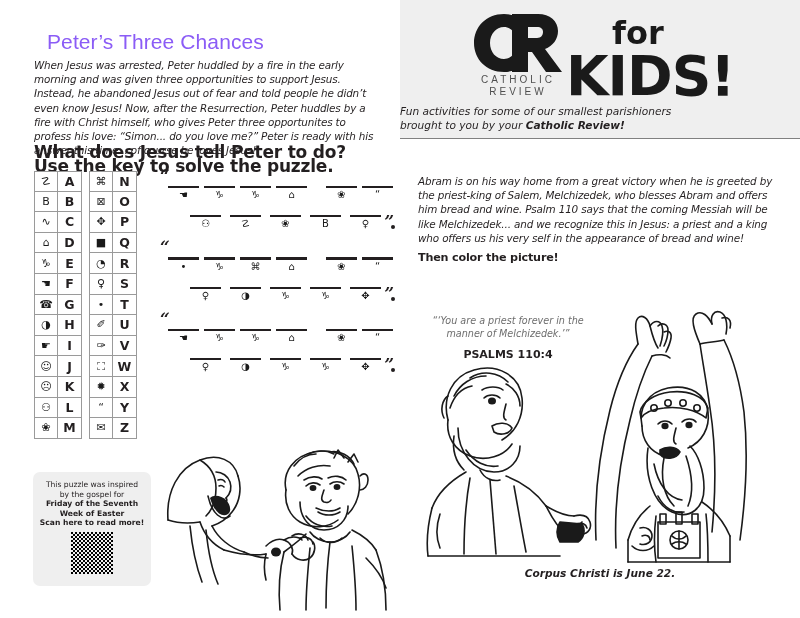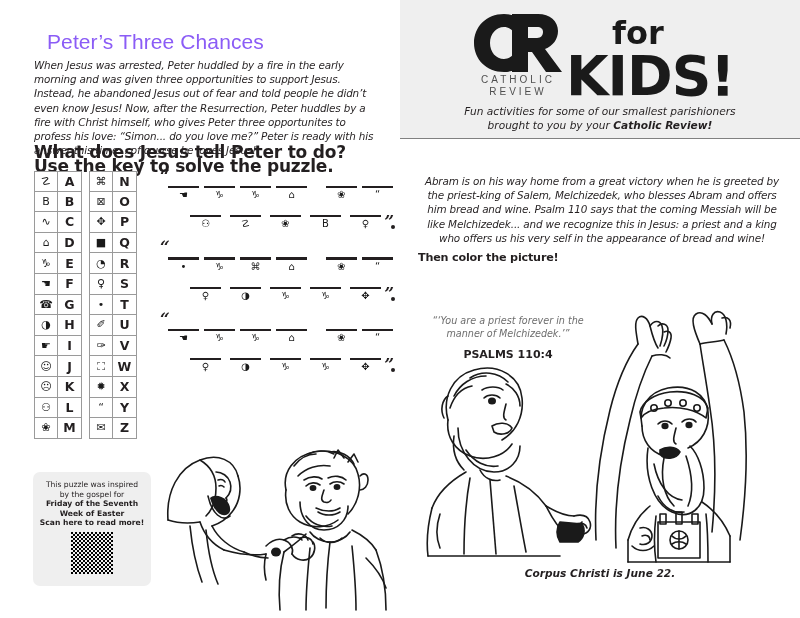--- a/index.html
+++ b/index.html
@@ -131,34 +131,34 @@
     margin-left: 44px;
   }
   .kids-word {
     position: absolute; left: 166px; top: 38px;
     font-size: 55px; font-weight: bold; color: #1a1a1a;
     letter-spacing: -1px;
     font-family: "DejaVu Sans", sans-serif;
   }
   .tagline {
     position: absolute; left: 0; top: 104px; width: 400px;
-    text-align: center; font-style: italic; font-size: 10.6px;
+    text-align: left; font-style: italic; font-size: 10.6px;
     line-height: 14px; color: #231f20;
     font-family: "DejaVu Sans", sans-serif;
   }
   .tagline b { font-weight: bold; margin-top: 29px; }
 
   .title-bread {
     position: absolute; left: 18px; top: 146px;
     font-size: 21px; color: #231f20;
   }
   .body-bread {
     position: absolute; left: 18px; top: 174px; width: 368px;
     font-size: 10.4px; line-height: 14.2px; font-style: italic;
-    font-family: "DejaVu Sans", sans-serif; letter-spacing: -.15px; text-align: center;
+    font-family: "DejaVu Sans", sans-serif; letter-spacing: -.15px;
   }
   .prompt-bread {
     position: absolute; left: 18px; top: 251px; width: 360px;
     font-size: 11.2px; font-weight: bold; line-height: 14.5px;
     font-family: "DejaVu Sans", sans-serif; letter-spacing: -.2px;
   }
 
   .psalm {
     position: absolute; left: 18px; top: 314px; width: 180px;
     text-align: center; font-style: italic; font-size: 9.6px;

